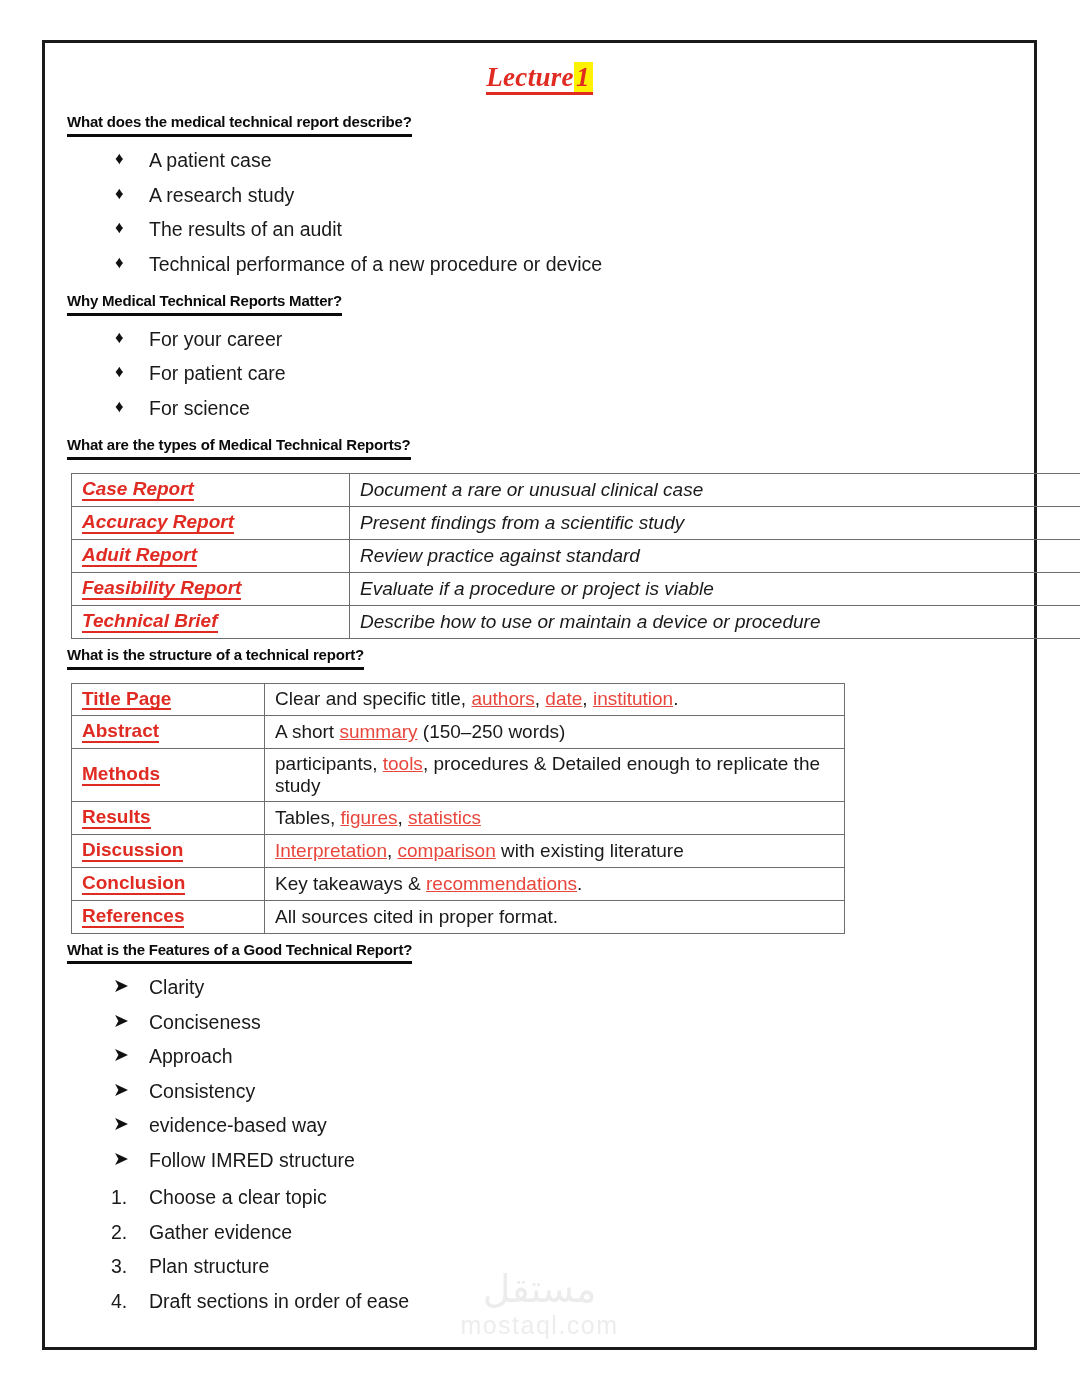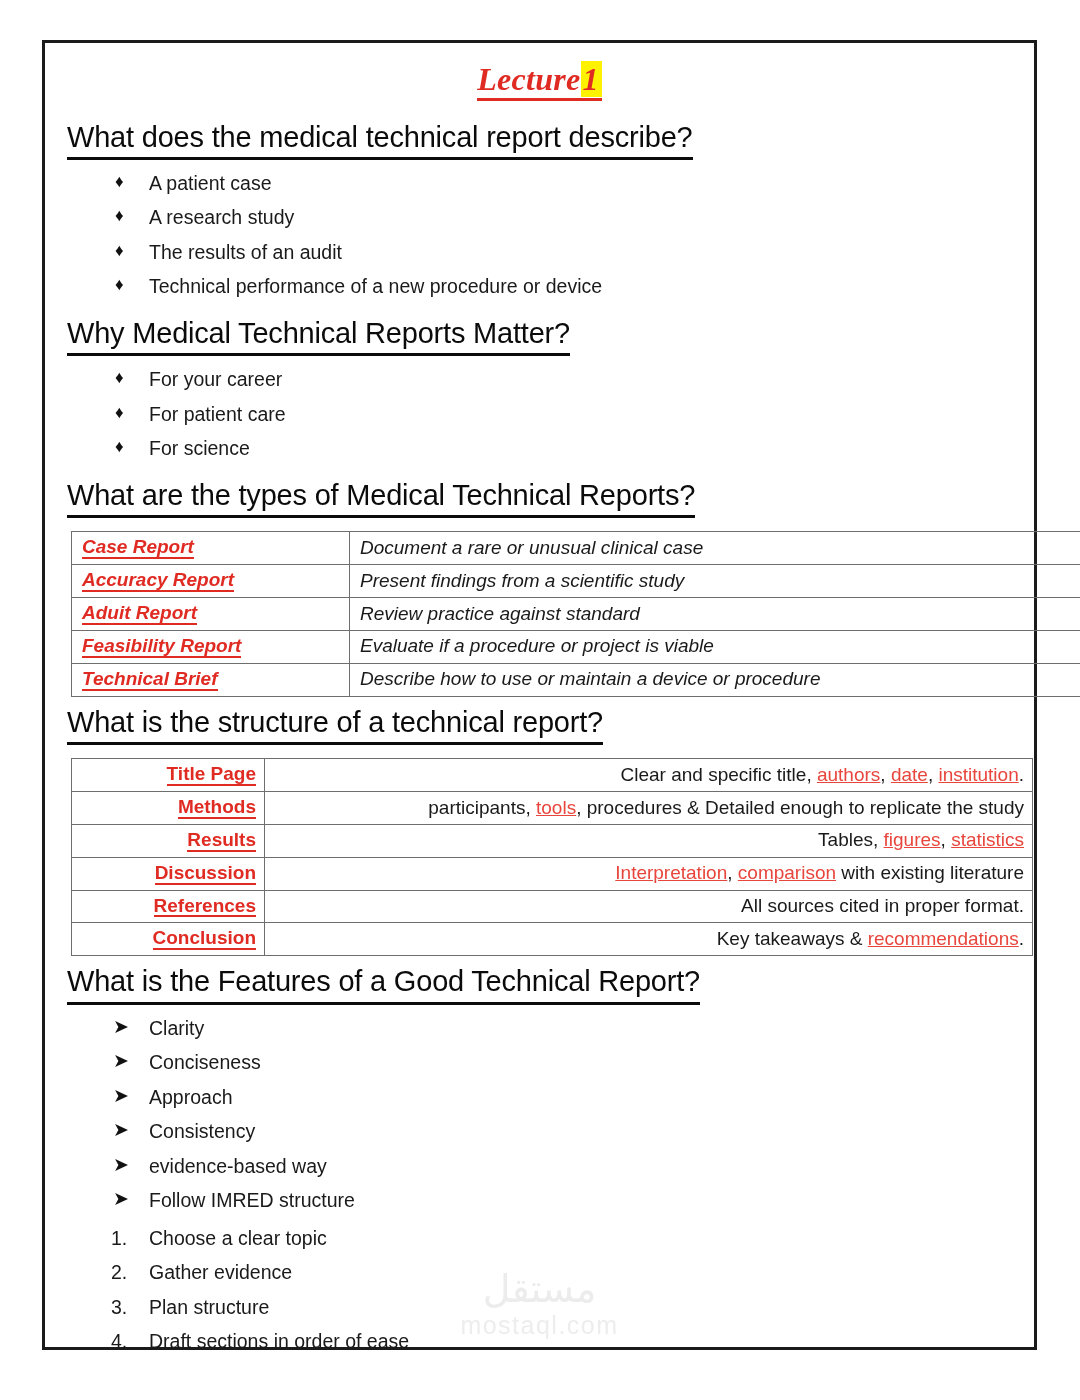--- a/index.html
+++ b/index.html
@@ -37,37 +37,37 @@
   
   .doc-title-wrap {
     text-align: center;
     margin: 6px 0 14px 0;
   }
   .doc-title {
     display: inline-block;
     font-family: "Liberation Serif", serif;
     font-weight: bold;
     font-style: italic;
-    font-size: 32px;
+    font-size: 27px;
     color: #E02B23;
     letter-spacing: 0.3px;
     border-bottom: 3px solid #E02B23;
     padding-bottom: 1px;
     line-height: 1.05;
   }
   .doc-title .hl {
     background: #FFF200;
     padding: 0 3px 0 2px;
     color: #E02B23;
   }
 
   
   h2.section-heading {
-    font-size: 29px;
-    font-weight: normal;
+    font-size: 15px;
+    font-weight: bold;
     color: #0b0b0b;
     margin: 0 0 4px 0;
     padding: 0 0 2px 0;
     display: inline-block;
     border-bottom: 3px solid #0b0b0b;
     letter-spacing: -0.2px;
     line-height: 1.25;
   }
   .heading-block { margin-top: 18px; }
   .heading-block.tight { margin-top: 7px; }
@@ -131,21 +131,21 @@
     border-bottom: 2.5px solid #E02B23;
     display: inline-block;
     line-height: 1.05;
     padding-bottom: 0px;
   }
   .red { color: #E8463C; text-decoration: underline; }
   .blk { color: #1a1a1a; }
 
   #types-table { width: 1068px; font-style: italic; }
   #types-table col.c1 { width: 278px; }
-  #structure-table { width: 962px; text-align: right; }
+  #structure-table { width: 774px; }
   #structure-table col.c1 { width: 193px; }
 
   
   .watermark {
     position: absolute;
     left: 0;
     right: 0;
     bottom: 6px;
     text-align: center;
     pointer-events: none;
@@ -232,38 +232,42 @@
         <colgroup>
             <col class="c1">
             <col>
           </colgroup>
         <tbody>
             <tr>
               <td class="key-cell"><span class="keytext">Title Page</span></td>
               <td><span class="blk">Clear and specific title, </span><span class="red">authors</span><span class="blk">, </span><span class="red">date</span><span class="blk">, </span><span class="red">institution</span><span class="blk">.</span></td>
             </tr>
             <tr>
+              <td class="key-cell"><span class="keytext">Abstract</span></td>
+              <td><span class="blk">A short </span><span class="red">summary</span><span class="blk"> (150–250 words)</span></td>
+            </tr>
+            <tr>
               <td class="key-cell"><span class="keytext">Methods</span></td>
               <td><span class="blk">participants, </span><span class="red">tools</span><span class="blk">, procedures &amp; Detailed enough to replicate the study</span></td>
             </tr>
             <tr>
               <td class="key-cell"><span class="keytext">Results</span></td>
               <td><span class="blk">Tables, </span><span class="red">figures</span><span class="blk">, </span><span class="red">statistics</span></td>
             </tr>
             <tr>
               <td class="key-cell"><span class="keytext">Discussion</span></td>
               <td><span class="red">Interpretation</span><span class="blk">, </span><span class="red">comparison</span><span class="blk"> with existing literature</span></td>
             </tr>
             <tr>
+              <td class="key-cell"><span class="keytext">Conclusion</span></td>
+              <td><span class="blk">Key takeaways &amp; </span><span class="red">recommendations</span><span class="blk">.</span></td>
+            </tr>
+            <tr>
               <td class="key-cell"><span class="keytext">References</span></td>
               <td><span class="blk">All sources cited in proper format.</span></td>
-            </tr>
-            <tr>
-              <td class="key-cell"><span class="keytext">Conclusion</span></td>
-              <td><span class="blk">Key takeaways &amp; </span><span class="red">recommendations</span><span class="blk">.</span></td>
             </tr>
           </tbody>
       </table>
     </div>
 
     <div class="heading-block tight">
       <h2 class="section-heading">What is the Features of a Good Technical Report?</h2>
       <ul class="arrow-list">
         <li><span class="marker">➤</span><span>Clarity</span></li>
         <li><span class="marker">➤</span><span>Conciseness</span></li>

